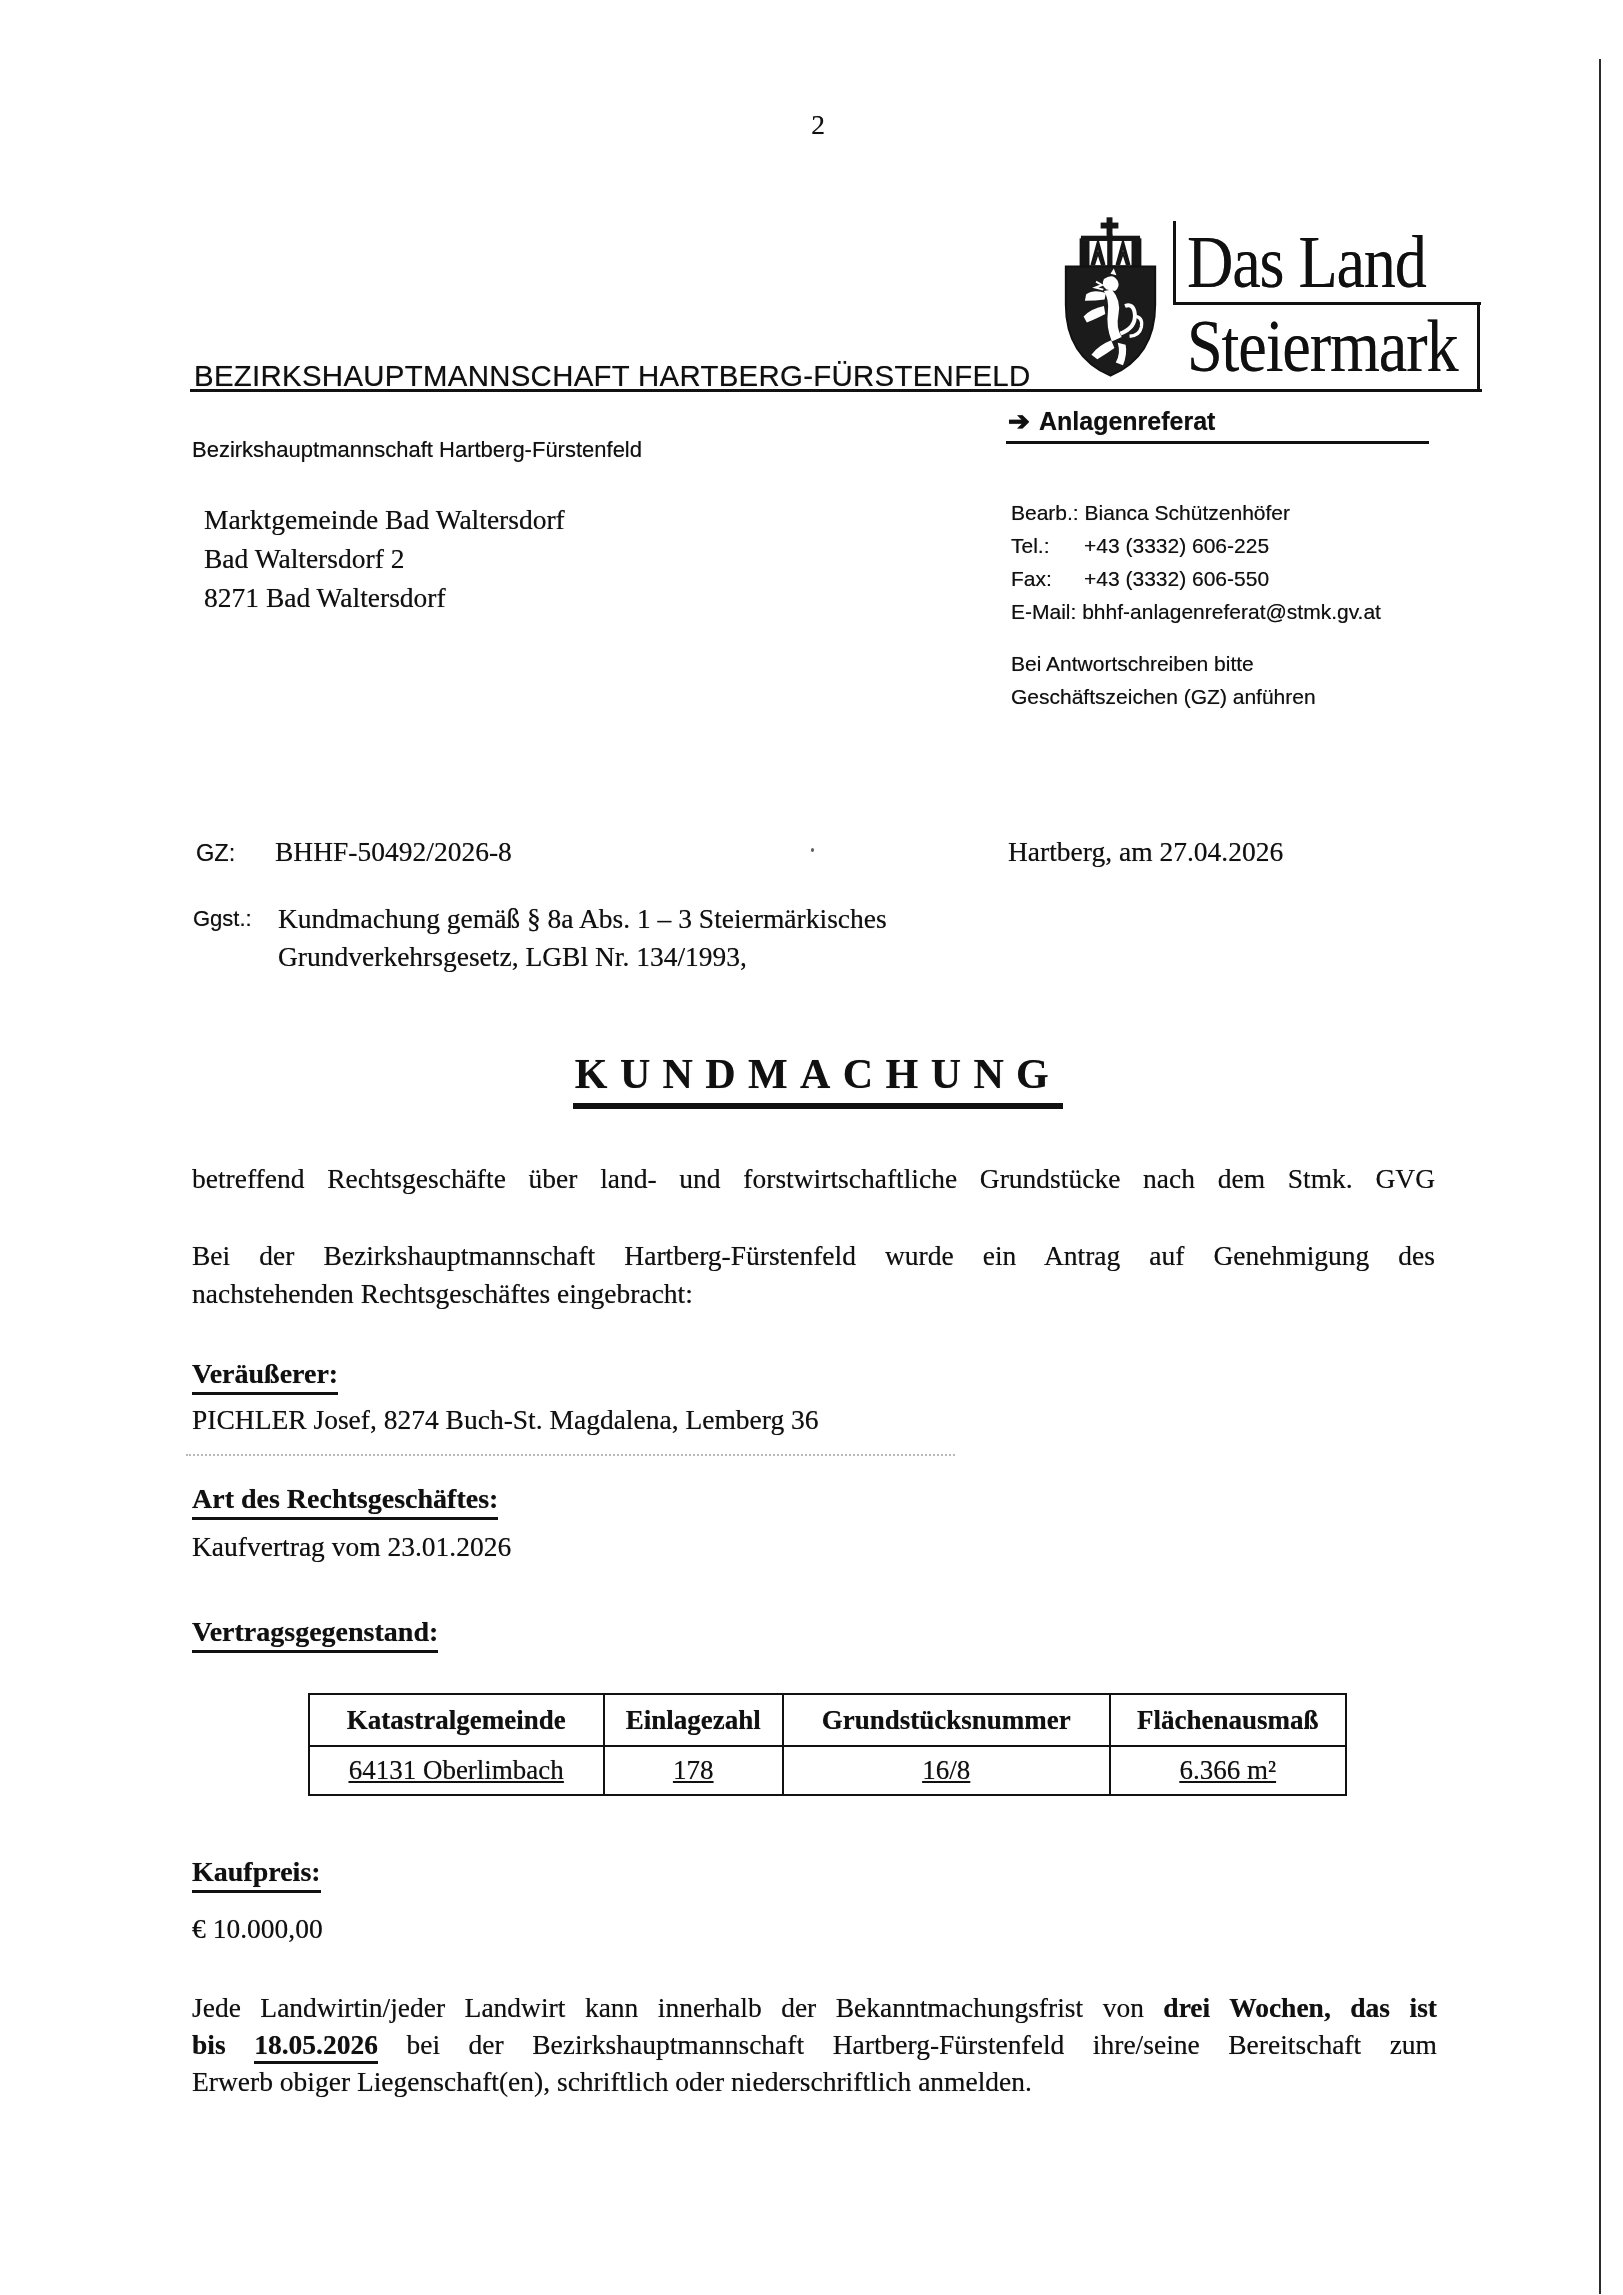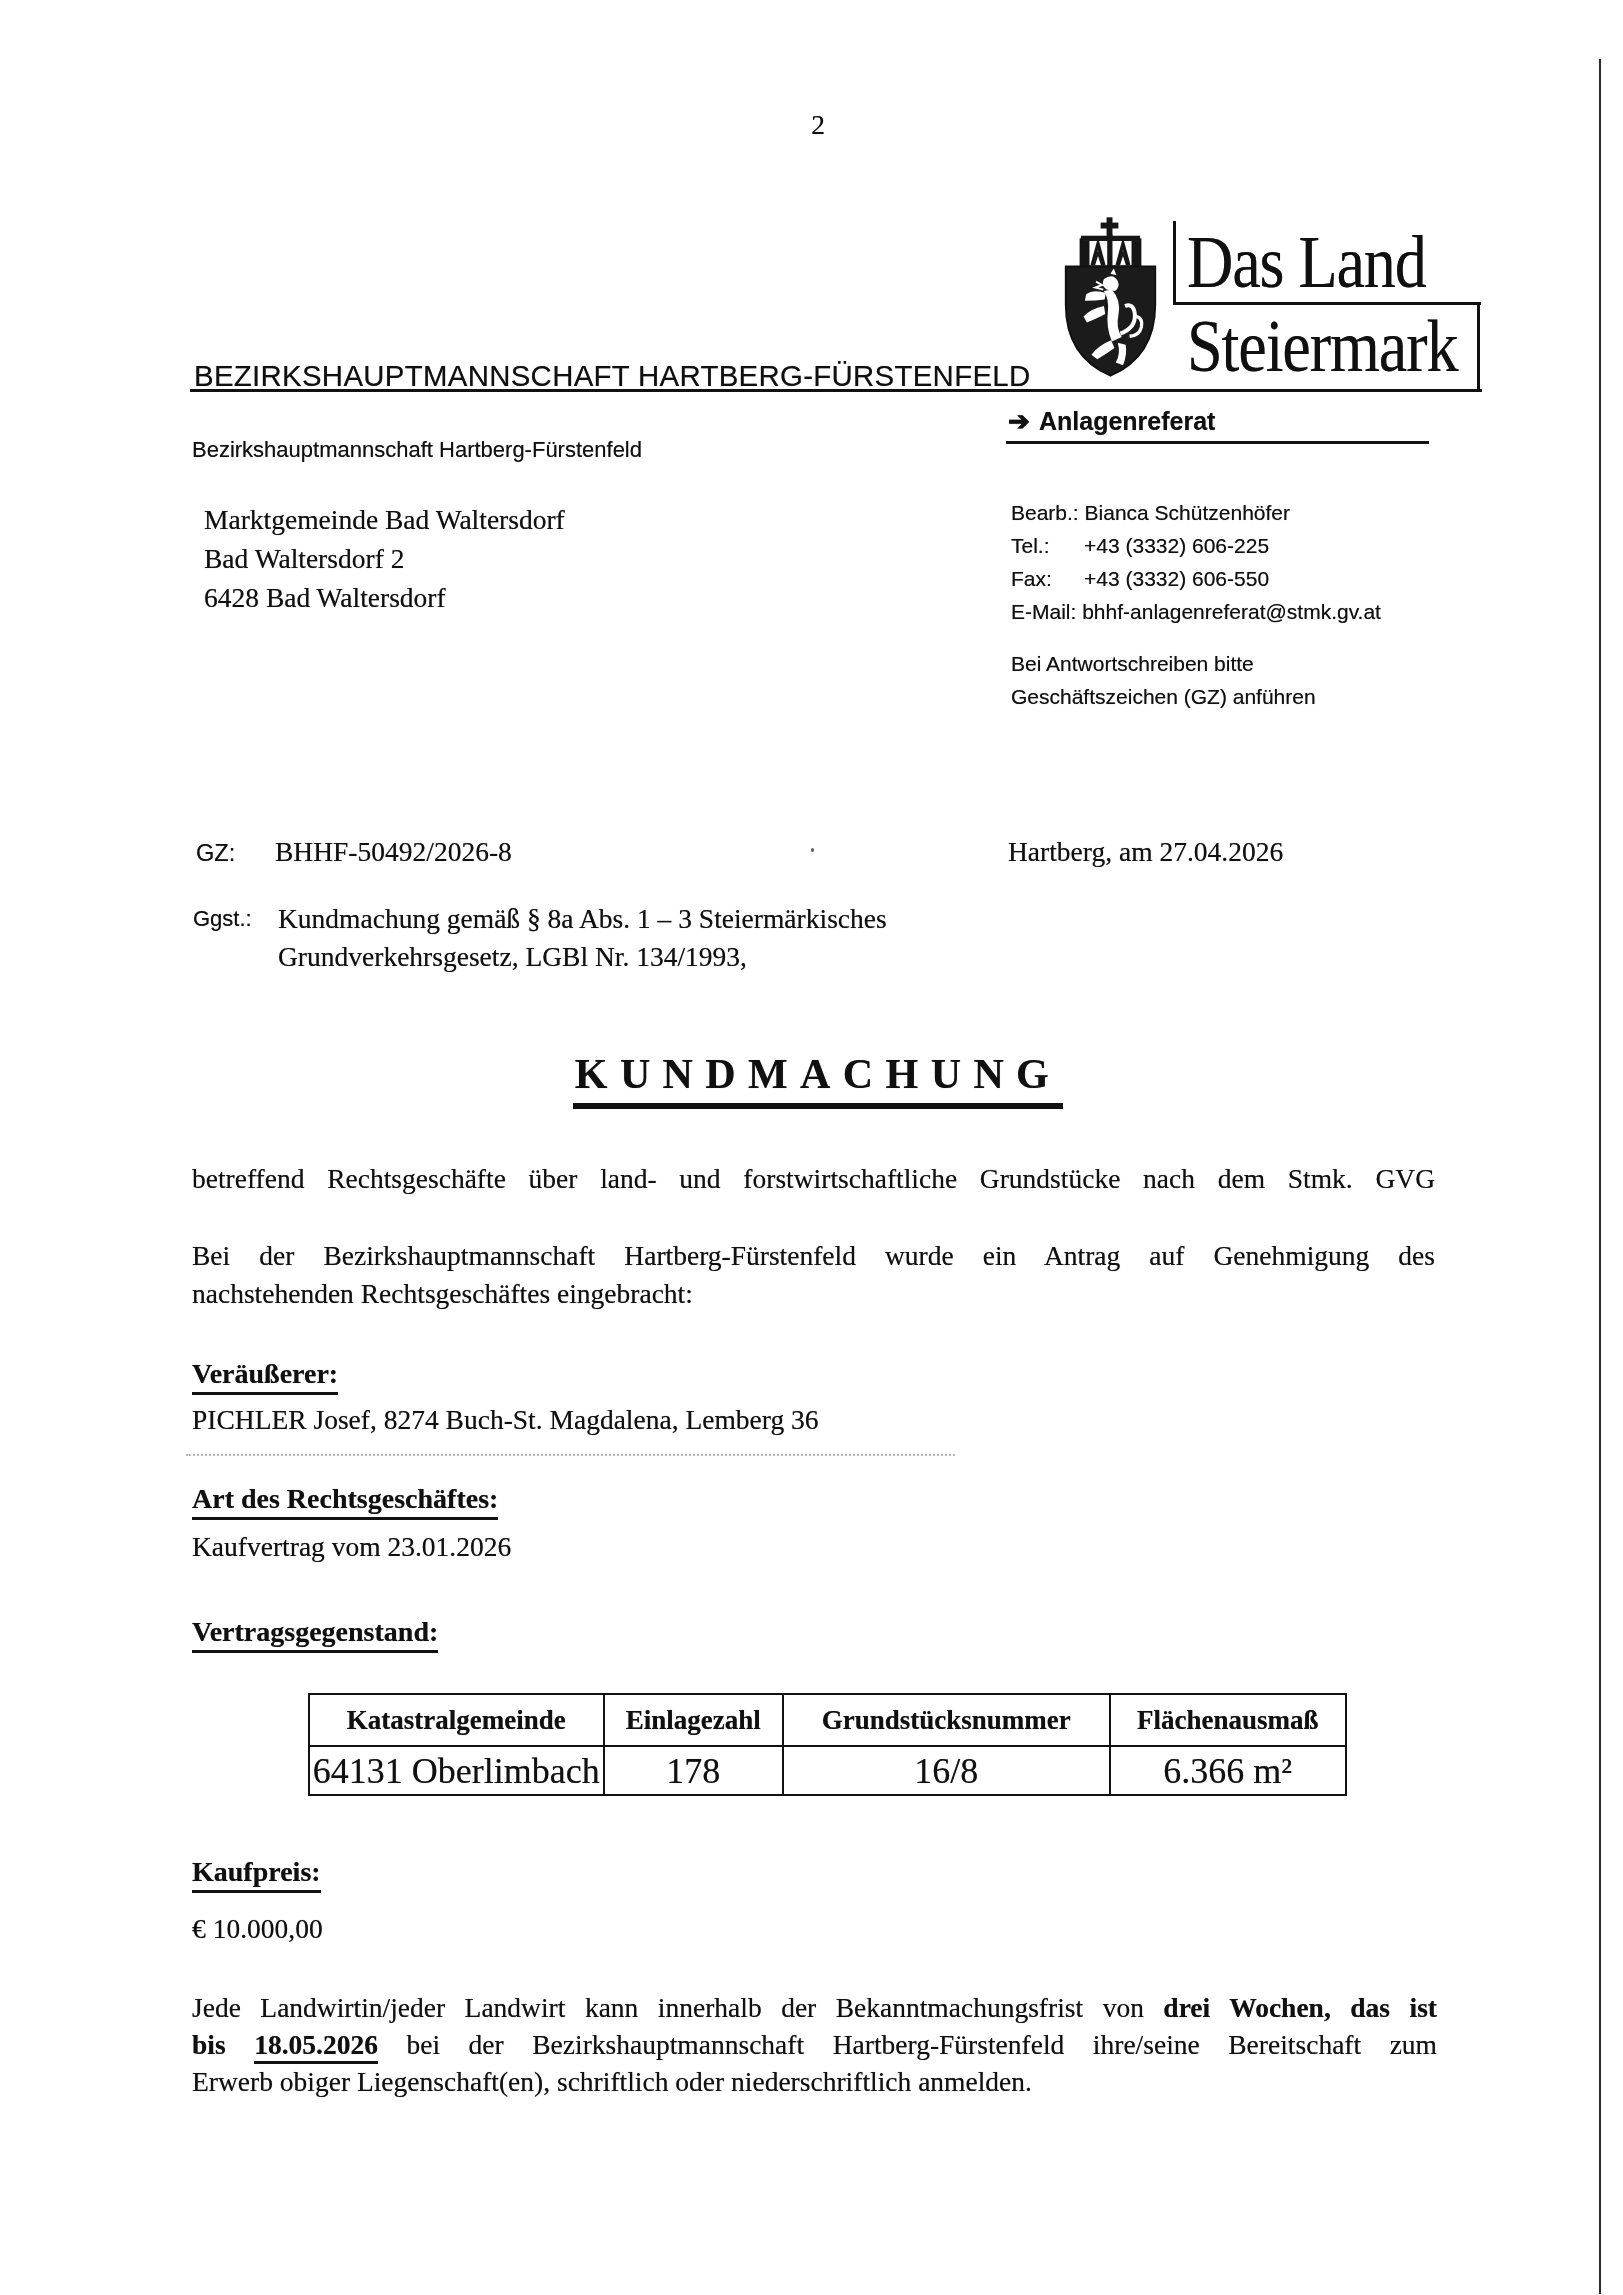--- a/index.html
+++ b/index.html
@@ -61,21 +61,21 @@
   .seller-head{left:192px;top:1358px;}
   .seller-val{left:192px;top:1404px;font-size:27.5px;white-space:nowrap;}
   .deal-head{left:192px;top:1483px;}
   .deal-val{left:192px;top:1531px;font-size:27.5px;white-space:nowrap;}
   .subject-head{left:192px;top:1616px;}
   
   .ctable{left:308px;top:1693px;width:1039px;border-collapse:collapse;table-layout:fixed;}
   .ctable td,.ctable th{border:2.6px solid #111;text-align:center;vertical-align:middle;
        font-family:"Liberation Serif",serif;padding:0;}
   .ctable th{height:50px;font-size:27px;font-weight:bold;}
-  .ctable td{height:47px;font-size:36px;font-weight:normal;}
+  .ctable td{height:47px;font-size:27px;font-weight:normal;text-decoration:underline;}
   
   .price-head{left:192px;top:1856px;}
   .price-val{left:192px;top:1913px;font-size:27.5px;white-space:nowrap;}
   
   .closing{left:192px;top:1989px;width:1245px;font-size:27.5px;line-height:37px;}
   .closing b{font-weight:bold;}
   .closing .u{border-bottom:3.9px solid #111;padding-bottom:1px;}
   
   .scanline-right{left:1599px;top:59px;width:2px;height:2235px;background:#151515;opacity:0.9;}
   .artifact-dots{left:186px;top:1454px;width:769px;height:0;
@@ -132,21 +132,21 @@
   <div class="abs sans scan org-subtitle">Bezirkshauptmannschaft Hartberg-Fürstenfeld</div>
 
   <div class="abs sans scan dept">
     <span class="arr">➔</span><span>Anlagenreferat</span>
   </div>
   <div class="abs dept-rule"></div>
 
   <div class="abs serif scan recipient">
     <div>Marktgemeinde Bad Waltersdorf</div>
     <div>Bad Waltersdorf 2</div>
-    <div>6428 Bad Waltersdorf</div>
+    <div>8271 Bad Waltersdorf</div>
   </div>
 
   <div class="abs sans scan contact">
     <div><span>Bearb.:</span> <span>Bianca Schützenhöfer</span></div>
     <div><span class="lbl-fixed">Tel.:</span><span>+43 (3332) 606-225</span></div>
     <div><span class="lbl-fixed">Fax:</span><span>+43 (3332) 606-550</span></div>
     <div><span>E-Mail:</span> <span>bhhf-anlagenreferat@stmk.gv.at</span></div>
   </div>
   <div class="abs sans scan contact-notes">
     <div>Bei Antwortschreiben bitte</div>

